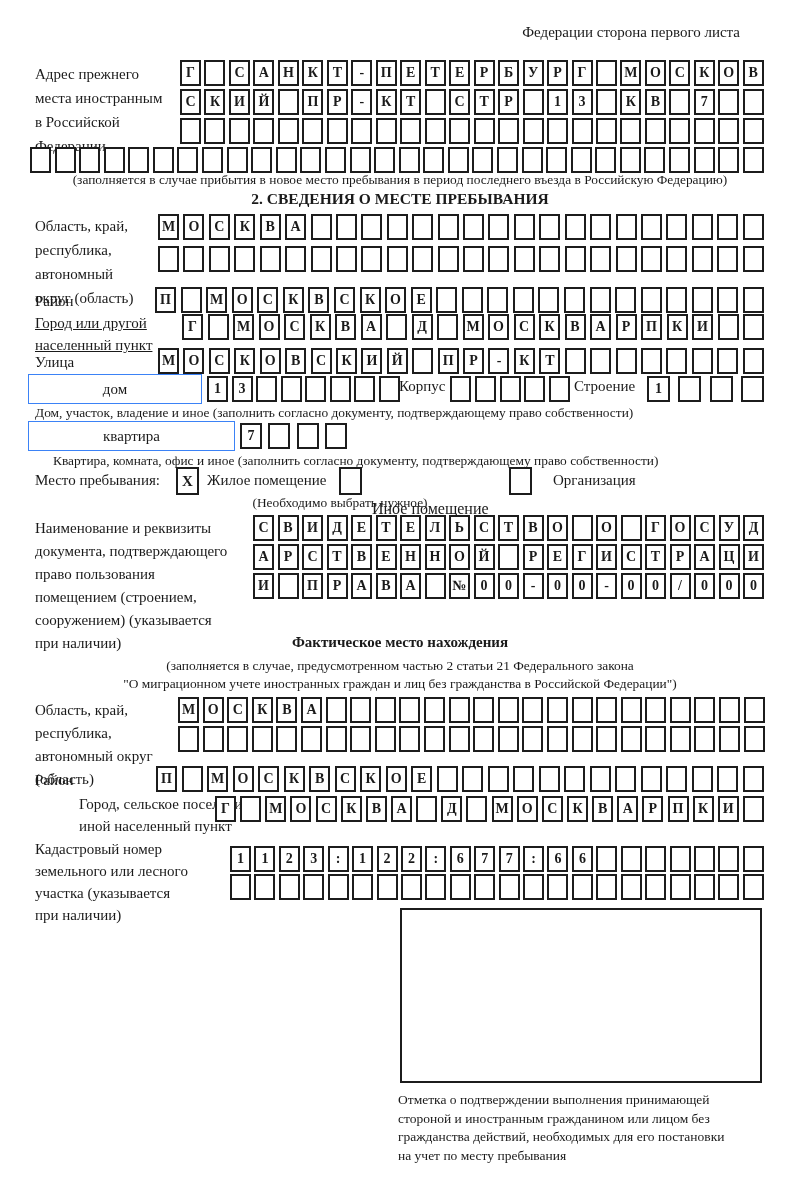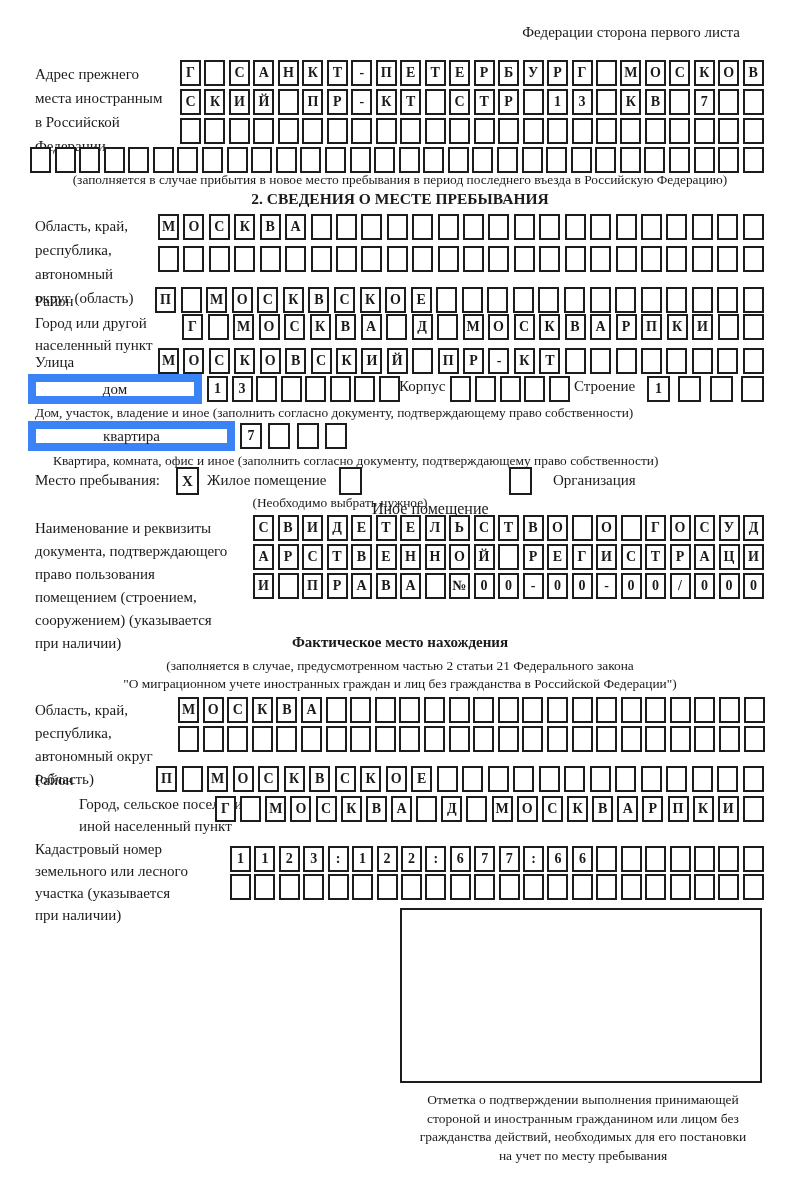--- a/index.html
+++ b/index.html
@@ -16,30 +16,30 @@
   .title{font-size:15.5px;font-weight:bold;}
   .boxrow{display:flex;justify-content:space-between;}
   .cell{
     box-sizing:border-box;width:21px;height:26px;border:2px solid #1c1c1c;
     display:flex;align-items:center;justify-content:center;
     font-size:14px;font-weight:bold;background:#fff;flex:0 0 auto;
   }
   .cellw23 .cell{width:23px;}
   .cellw22 .cell{width:22px;}
   .widebox{
-    box-sizing:border-box;border:8px solid #3b82f6;background:#fff;
+    box-sizing:border-box;border:1px solid #3b82f6;background:#fff;
     display:flex;align-items:center;justify-content:center;font-size:15px;
   }
   .chk{
     box-sizing:border-box;width:23px;height:28px;border:2px solid #1c1c1c;
     display:flex;align-items:center;justify-content:center;
     font-size:15px;font-weight:bold;background:#fff;
   }
   .stamp{box-sizing:border-box;border:2px solid #1c1c1c;background:#fff;}
-  .stampnote{font-size:13.5px;line-height:18.5px;text-align:center;white-space:pre-line;}
+  .stampnote{font-size:13.5px;line-height:18.5px;text-align:left;white-space:pre-line;}
 </style>
 </head>
 <body>
 
 <div class="abs" style="top:24px;right:60px;font-size:15px;">Федерации сторона первого листа</div>
 
 <div class="abs lbl" style="left:35px;top:62px;">Адрес прежнего
 места иностранным
 в Российской
 Федерации</div>
@@ -235,21 +235,21 @@
     <span class="cell"></span>
     <span class="cell"></span>
     <span class="cell"></span>
     <span class="cell"></span>
     <span class="cell"></span>
     <span class="cell"></span>
     <span class="cell"></span>
     <span class="cell"></span>
   </div>
 
-<div class="abs lbl" style="left:35px;top:312px;line-height:22px;">Город или другой
+<div class="abs lbl" style="left:35px;top:312px;line-height:22px;text-decoration:underline;">Город или другой
 населенный пункт</div>
 <div class="abs boxrow" style="left:182px;top:314px;width:582px;">
     <span class="cell">Г</span>
     <span class="cell"></span>
     <span class="cell">М</span>
     <span class="cell">О</span>
     <span class="cell">С</span>
     <span class="cell">К</span>
     <span class="cell">В</span>
     <span class="cell">А</span>

